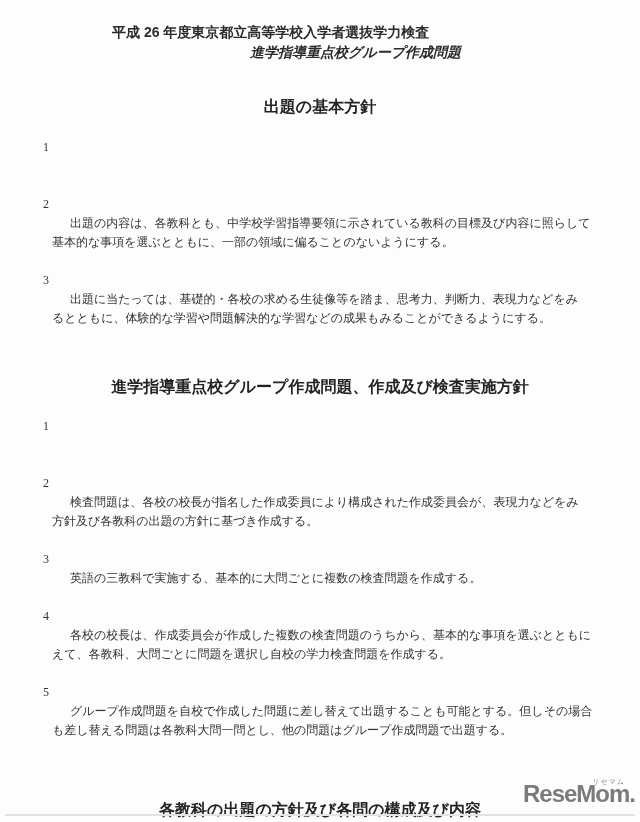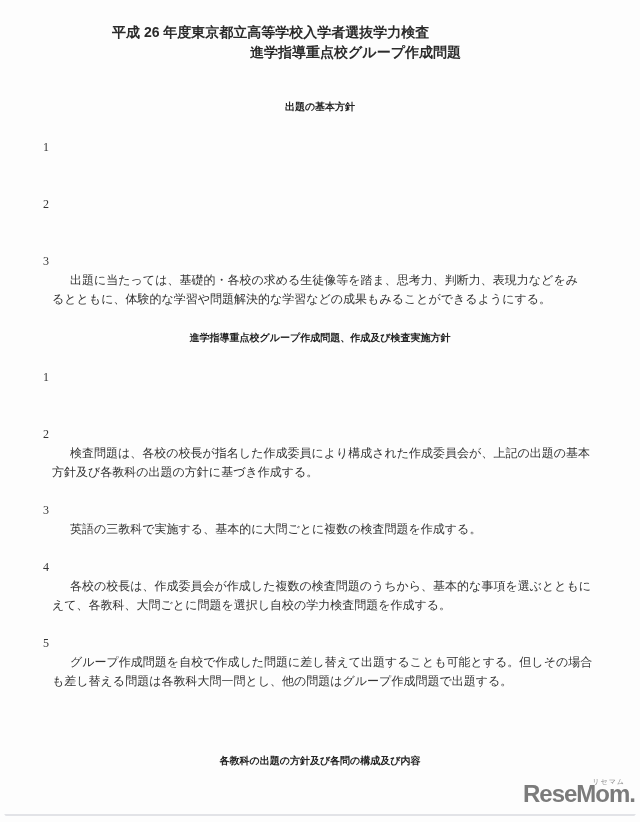--- a/index.html
+++ b/index.html
@@ -19,33 +19,33 @@
   
   .title-l1, .title-l2 {
     font-family: "Liberation Sans", "DejaVu Sans", sans-serif;
     font-weight: 600;
     font-size: 14px;
     line-height: 20px;
     color: #2b2b2b;
     white-space: nowrap;
   }
   .title-l1 { padding-top: 22px; padding-left: 112px; }
-  .title-l2 { padding-left: 250px; }
+  .title-l2 { padding-left: 250px; font-style: italic; }
   
   .h-center {
     font-family: "Liberation Sans", "DejaVu Sans", sans-serif;
     font-weight: 700;
-    font-size: 10px;
+    font-size: 16px;
     line-height: 20px;
     text-align: center;
     color: #242424;
     white-space: nowrap;
   }
   .h1 { margin-top: 35px; }
-  .h2 { }
+  .h2 { margin-top: 30px; }
   .h3 { margin-top: 41px; }
   
   .olist { margin-top: 21px; }
   .olist2 { margin-top: 20px; }
   .li {
     position: relative;
     padding-left: 52px;
     padding-right: 6px;
     text-indent: 10px;
     font-size: 12px;
@@ -94,36 +94,37 @@
   <div class="title-l1">平成 26 年度東京都立高等学校入学者選抜学力検査</div>
   <div class="title-l2">進学指導重点校グループ作成問題</div>
 
   <div class="h-center h1">出題の基本方針</div>
 
   <div class="olist">
     <div class="li">
       <span class="num">1</span>
     </div>
     <div class="li">
-      <span class="num">2</span>
+      <span class="num">2</span><span>出題の内容は、各教科とも、中学校学習指導要領に示されている教科の目標及び内容に照らして
+基本的な事項を選ぶとともに、一部の領域に偏ることのないようにする。</span>
     </div>
     <div class="li">
       <span class="num">3</span><span>出題に当たっては、基礎的・各校の求める生徒像等を踏ま、思考力、判断力、表現力などをみ
 るとともに、体験的な学習や問題解決的な学習などの成果もみることができるようにする。</span>
     </div>
   </div>
 
   <div class="h-center h2">進学指導重点校グループ作成問題、作成及び検査実施方針</div>
 
   <div class="olist olist2">
     <div class="li">
       <span class="num">1</span>
     </div>
     <div class="li">
-      <span class="num">2</span><span>検査問題は、各校の校長が指名した作成委員により構成された作成委員会が、上記の出題の基本
+      <span class="num">2</span><span>検査問題は、各校の校長が指名した作成委員により構成された作成委員会が、表現力などをみ
 方針及び各教科の出題の方針に基づき作成する。</span>
     </div>
     <div class="li">
       <span class="num">3</span><span>英語の三教科で実施する、基本的に大問ごとに複数の検査問題を作成する。</span>
     </div>
     <div class="li">
       <span class="num">4</span><span>各校の校長は、作成委員会が作成した複数の検査問題のうちから、基本的な事項を選ぶとともに
 えて、各教科、大問ごとに問題を選択し自校の学力検査問題を作成する。</span>
     </div>
     <div class="li">

